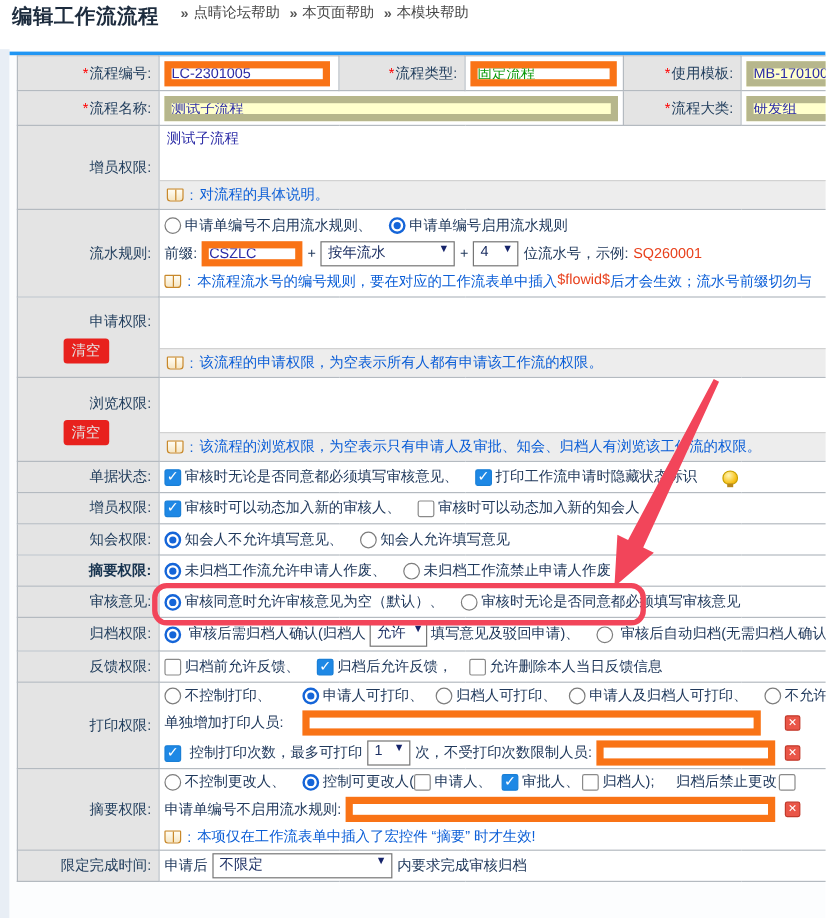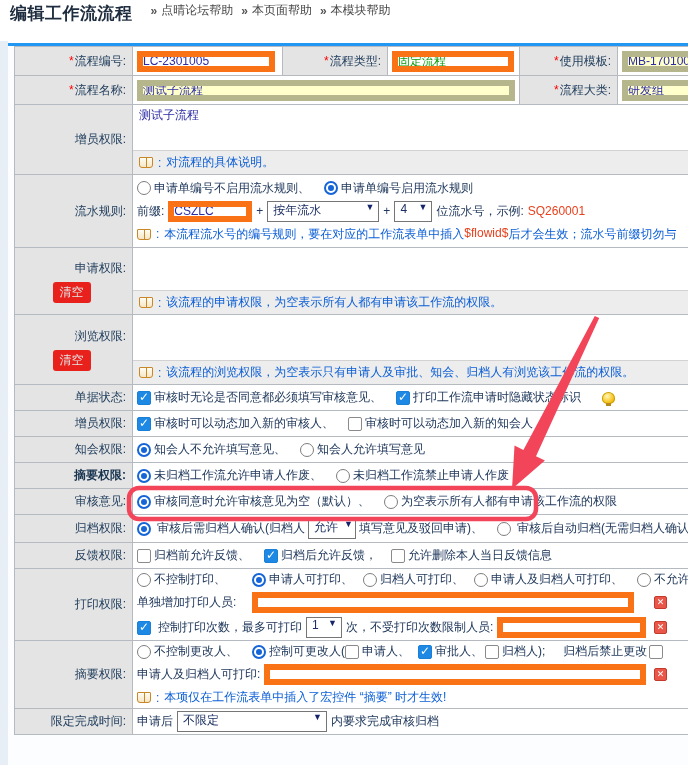--- a/index.html
+++ b/index.html
@@ -289,21 +289,21 @@
       <tr style="height:26px">
         <td class="lab"><span>审核意见:</span></td>
         <td class="cnt" colspan="5">
           <div class="line" style="padding:0">
             <span class="opt">
                   <span class="rd on"></span>
                   <span>审核同意时允许审核意见为空（默认）、</span>
                 </span>
             <span class="opt">
                   <span class="rd"></span>
-                  <span>为空表示所有人都有申请该工作流的权限</span>
+                  <span>审核时无论是否同意都必须填写审核意见</span>
                 </span>
           </div>
         </td>
       </tr>
 
       <tr style="height:28px">
         <td class="lab"><span>归档权限:</span></td>
         <td class="cnt" colspan="5">
           <div class="line" style="padding:0;gap:3px">
             <span class="rd on"></span>
@@ -405,21 +405,21 @@
                 </span>
             <span class="opt" style="margin-right:0">
                   <span class="cb"></span>
                   <span>归档人);</span>
                 </span>
             <span class="sp"></span>
             <span>归档后禁止更改</span>
             <span class="cb trail"></span>
           </div>
           <div class="line" style="width:538px;gap:4px">
-            <span>申请人及归档人可打印:</span>
+            <span>申请单编号不启用流水规则:</span>
             <span class="tbx grow"></span>
             <span class="xicon"></span>
           </div>
           <div class="hintline">
             <span class="book"></span>
                 <span class="hint-colon">:</span>
             <span>本项仅在工作流表单中插入了宏控件 “摘要” 时才生效!</span>
           </div>
         </td>
       </tr>

